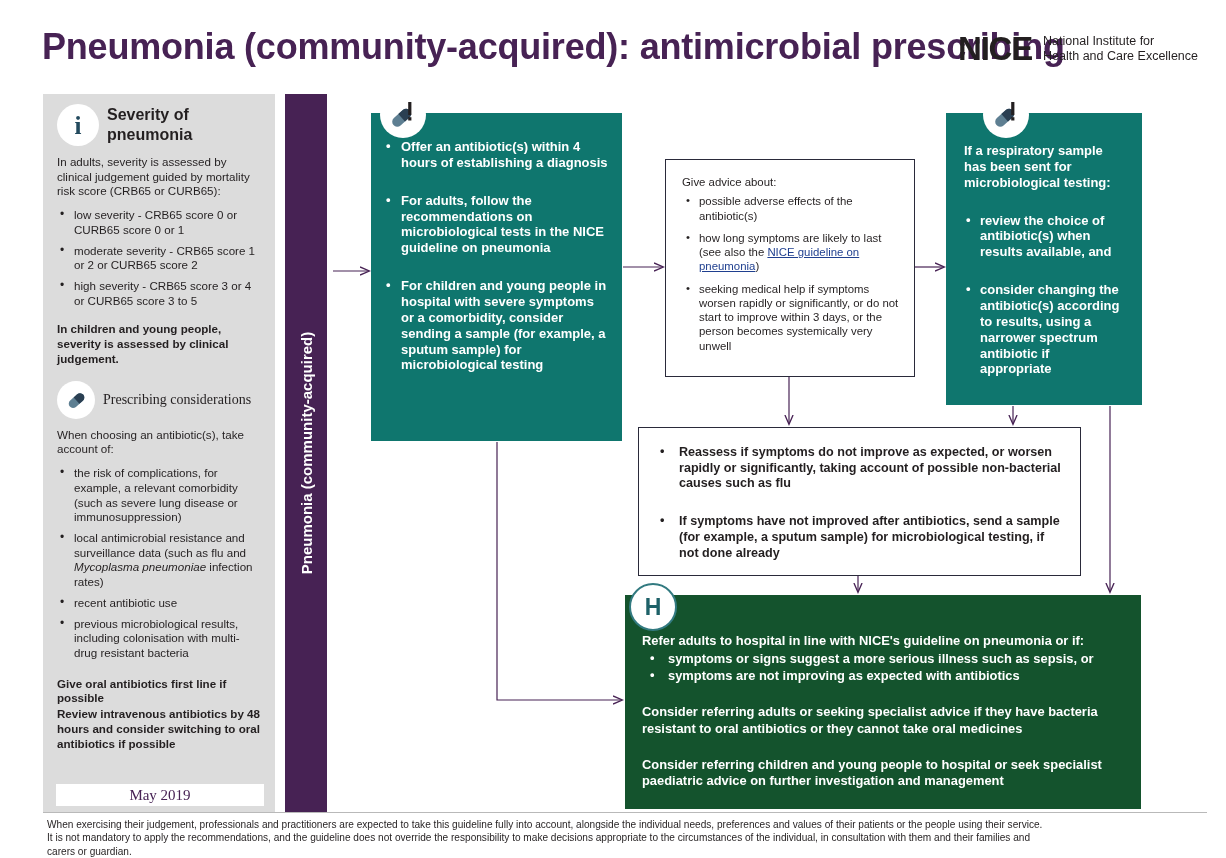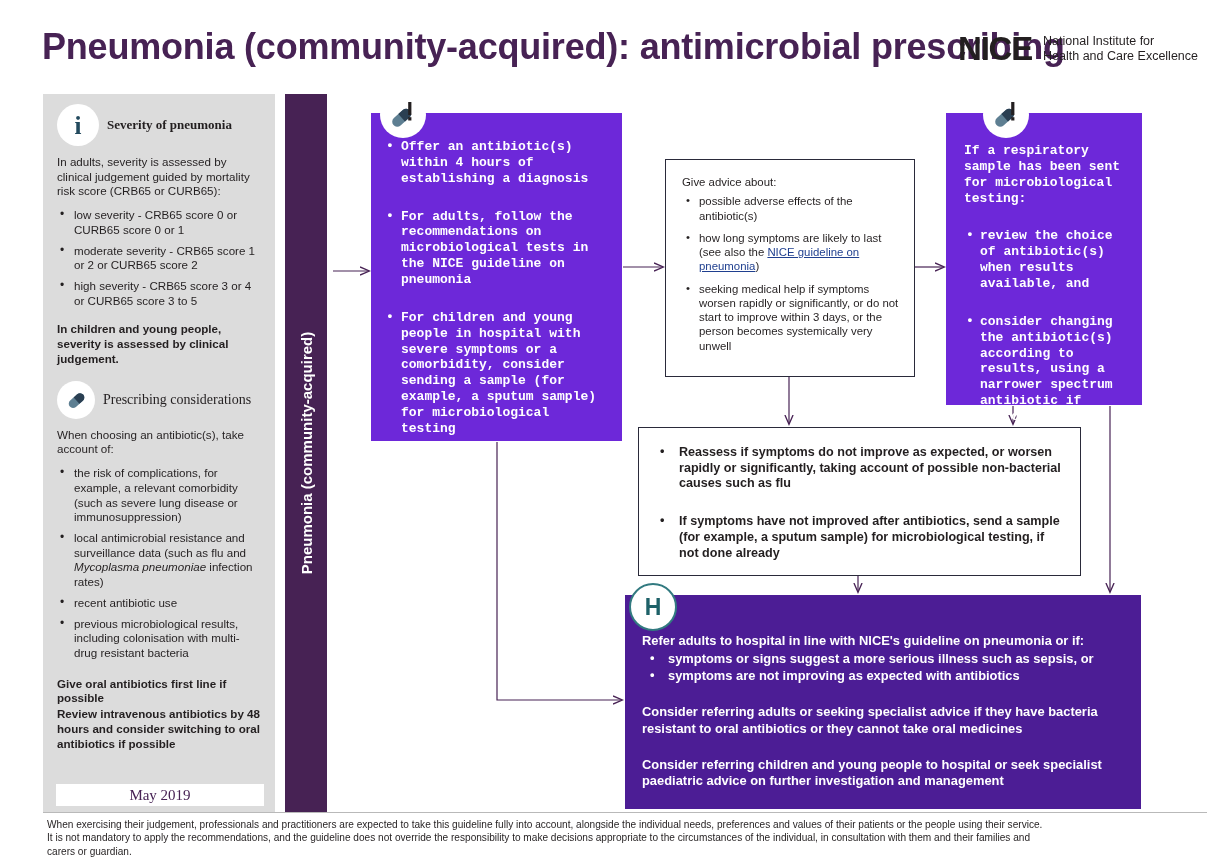--- a/index.html
+++ b/index.html
@@ -80,24 +80,23 @@
     height: 38px;
   }
   .info-glyph {
     font-family: "Liberation Serif", serif;
     font-weight: bold;
     font-size: 25px;
     color: #234a5e;
     line-height: 1;
   }
   .panel-head-label {
-    font-size: 13px;
+    font-size: 16px;
     font-weight: bold;
     color: #231f20;
-    font-family: Liberation Serif, serif;
   }
   #left-panel .body {
     padding: 10px 14px 0 14px;
     font-size: 11.6px;
     line-height: 1.27;
   }
   #left-panel p { margin: 0 0 9px 0; }
   #left-panel p.tight { margin-bottom: 1px; }
   #left-panel ul {
     margin: 0 0 9px 0;
@@ -149,32 +148,31 @@
     transform: translate(-50%, -50%) rotate(-90deg);
     white-space: nowrap;
     color: #ffffff;
     font-size: 15px;
     font-weight: bold;
   }
 
   
   .dark-box {
     position: absolute;
-    background: #6d28d9;
+    background: #0f766e;
     color: #ffffff;
-    font-family: Liberation Mono, monospace;
   }
   .white-box {
     position: absolute;
     background: #ffffff;
     border: 1.4px solid #2a2a3a;
   }
   .teal-box {
     position: absolute;
-    background: #4c1d95;
+    background: #14532d;
     color: #ffffff;
   }
 
   
   #box1 { left: 371px; top: 113px; width: 251px; height: 328px; }
   #box1 ul {
     margin: 0;
     padding: 26px 14px 0 30px;
     list-style: none;
     font-size: 13px;

